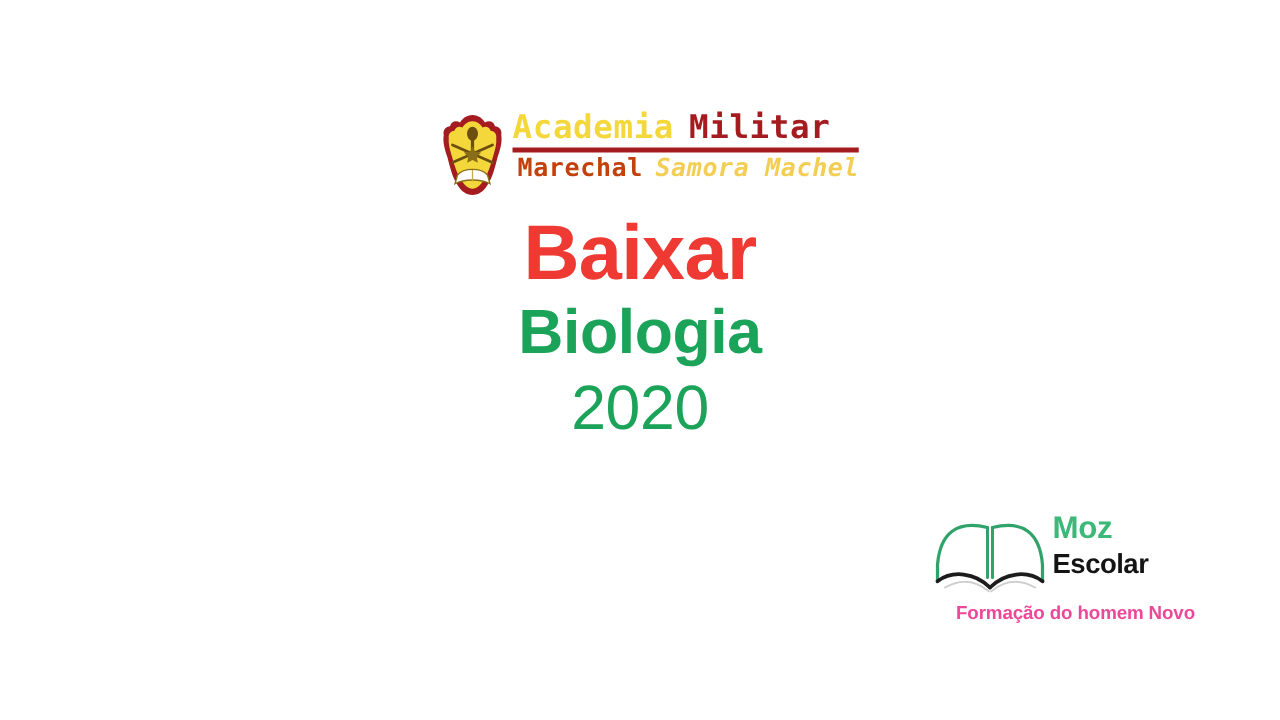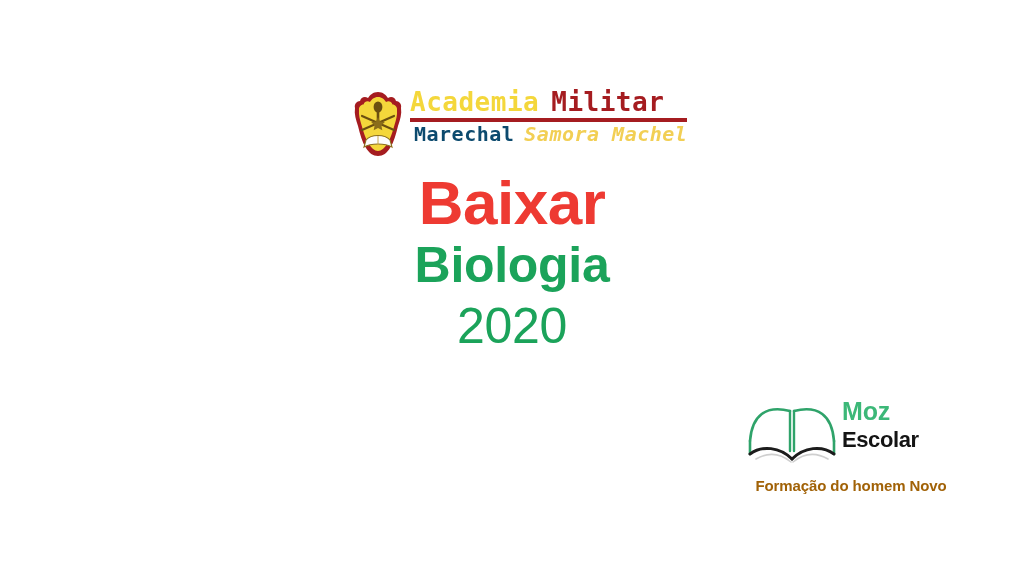--- a/index.html
+++ b/index.html
@@ -66,21 +66,21 @@
   }
 
   .am-line2 {
     font-family: "DejaVu Sans Mono", "Liberation Mono", monospace;
     font-size: 20px;
     font-weight: 700;
     letter-spacing: 0.5px;
     white-space: nowrap;
     padding-left: 4px;
   }
-  .am-marechal { color: #0c4a6e; }
+  .am-marechal { color: #c2410c; }
   .am-samora   { color: #f2cf54; margin-left: 10px; font-style: italic; }
 
   
   .headline-block {
     position: absolute;
     left: 0;
     top: 170px;
     width: 1024px;
     text-align: center;
   }
@@ -120,21 +120,21 @@
     font-weight: 400;
     line-height: 1.15;
     margin-top: 4px;
     letter-spacing: -0.3px;
   }
 
   
   .moz-logo {
     position: absolute;
     left: 746px;
-    top: 397px;
+    top: 408px;
     width: 210px;
   }
 
   .moz-top {
     display: flex;
     align-items: flex-start;
   }
 
   .moz-book {
     width: 92px;
@@ -159,26 +159,26 @@
 
   .moz-escolar {
     color: #141414;
     font-size: 22px;
     font-weight: 700;
     letter-spacing: -0.4px;
     margin-top: 5px;
   }
 
   .moz-tagline {
-    color: #a16207;
+    color: #ec4899;
     font-size: 15px;
     font-weight: 700;
     letter-spacing: -0.1px;
-    margin-top: 12px;
-    text-align: center;
+    margin-top: 6px;
+    text-align: right;
     white-space: nowrap;
   }
 </style>
 </head>
 <body>
 
 <div id="poster">
 
   <div class="am-logo">
 

